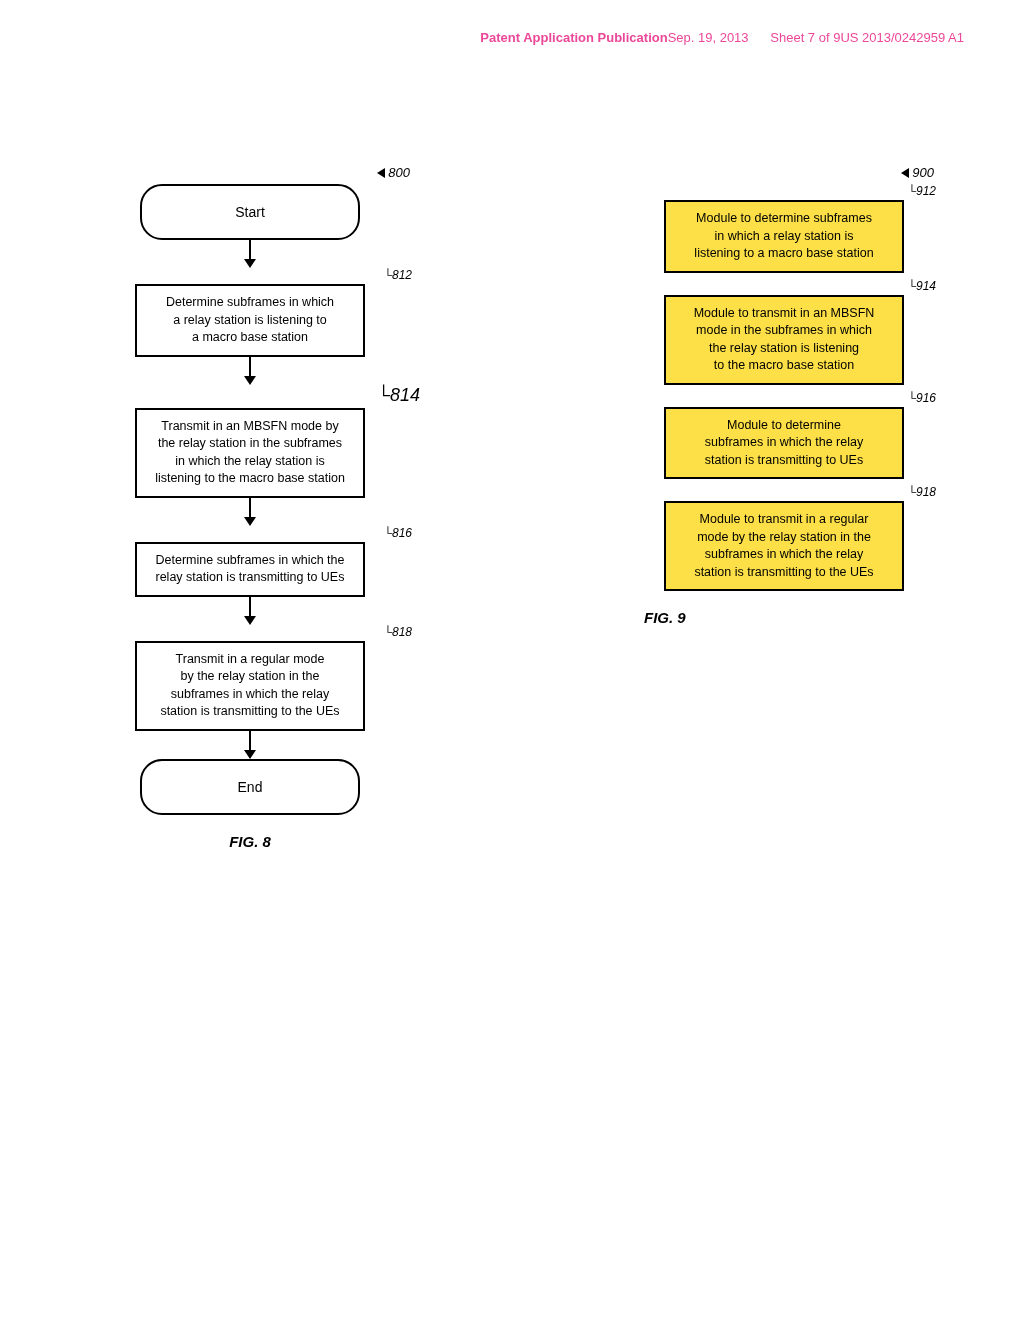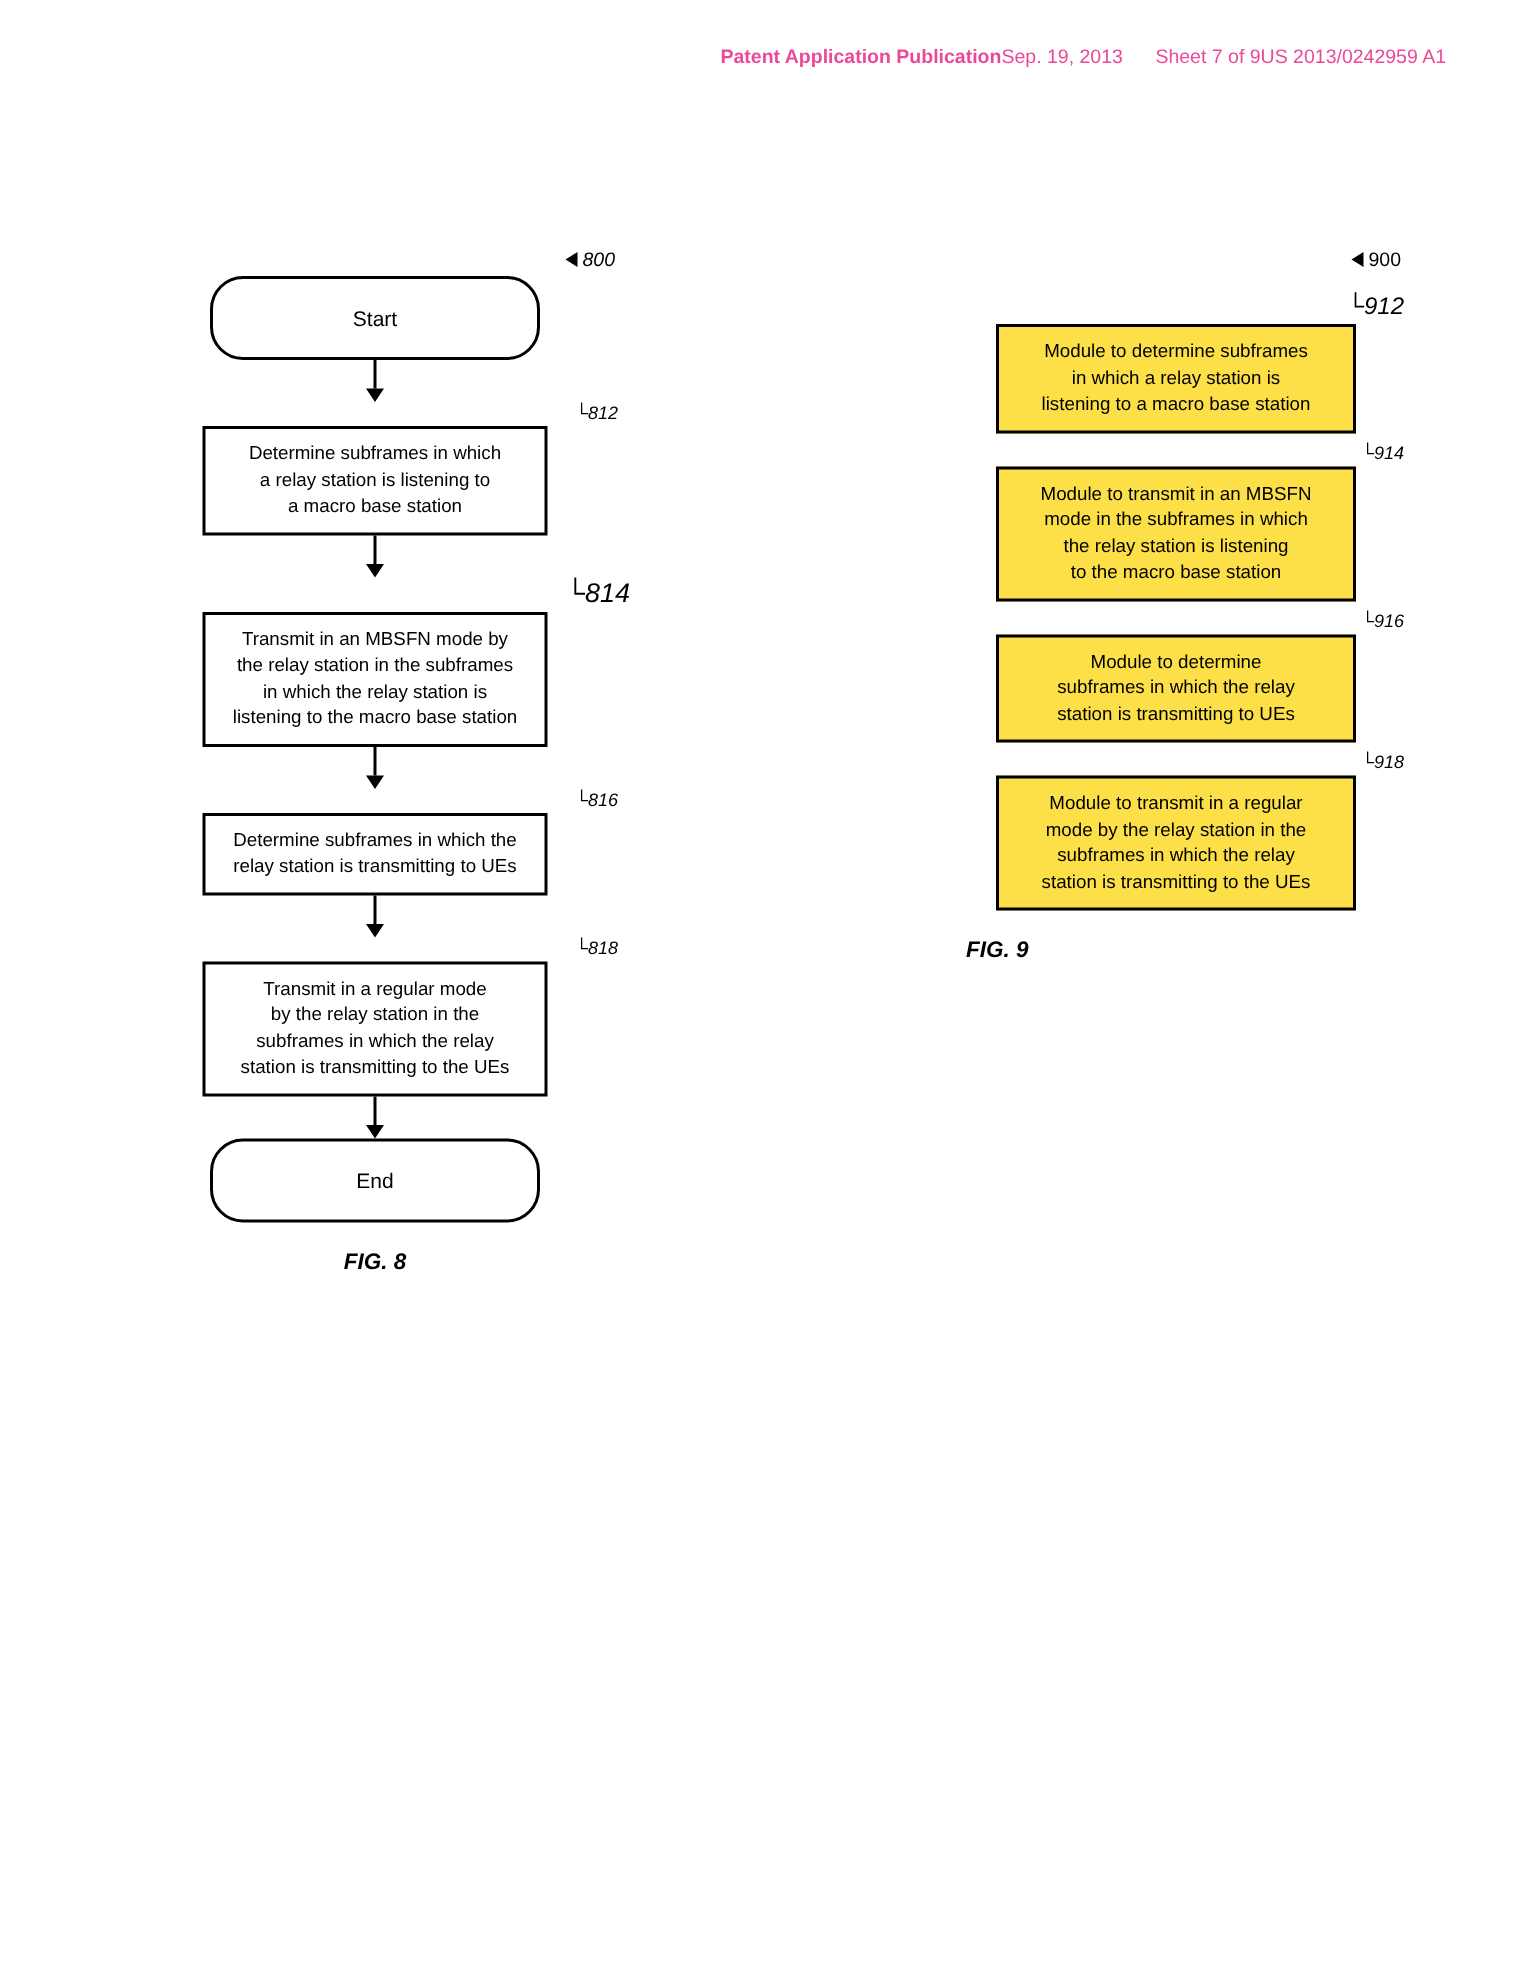--- a/index.html
+++ b/index.html
@@ -191,23 +191,24 @@
       border-top: 5px solid transparent;
       border-bottom: 5px solid transparent;
       border-right: 8px solid #000;
       margin-right: 3px;
     }
 
     .label-900 {
       display: flex;
       align-items: center;
       font-size: 13px;
+      font-style: italic;
       align-self: flex-end;
       margin-right: 10px;
-      margin-bottom: 16px;
+      margin-bottom: 4px;
     }
 
     .label-900::before {
       content: '';
       display: inline-block;
       width: 0;
       height: 0;
       border-top: 5px solid transparent;
       border-bottom: 5px solid transparent;
       border-right: 8px solid #000;
@@ -295,21 +296,21 @@
       </div>
 
       <div class="fig8-label" style="margin-top: 18px;">FIG. 8</div>
     </div>
 
     <div class="fig9-container">
       <div class="flow-wrapper">
 
         <div class="label-900">900</div>
 
-        <div class="ref-label" style="align-self:flex-end; margin-right:8px; font-size:16px;">└912</div>
+        <div class="ref-label" style="align-self:flex-end; margin-right:8px; font-size:12px;">└912</div>
 
         <div class="module-box">
           <span>Module to determine subframes<br>in which a relay station is<br>listening to a macro base station</span>
         </div>
 
         <div class="module-gap"></div>
 
         <div class="ref-label" style="align-self:flex-end; margin-right:8px; font-style:italic; font-size:12px;">└914</div>
 
         <div class="module-box">

